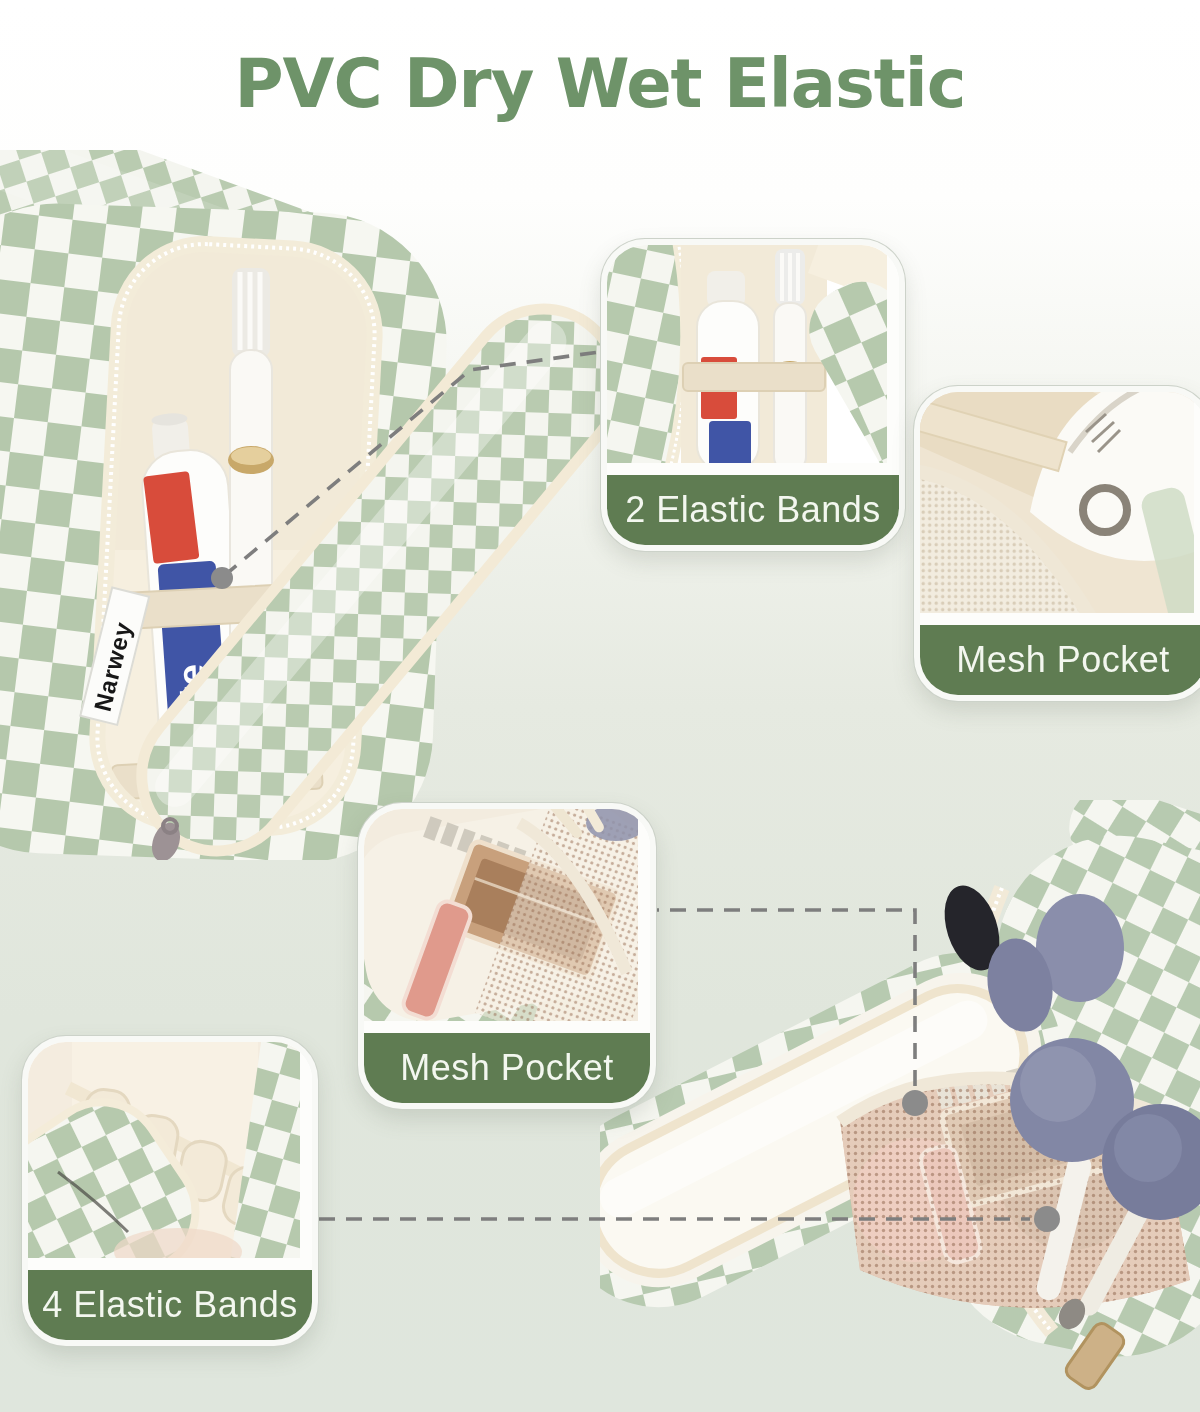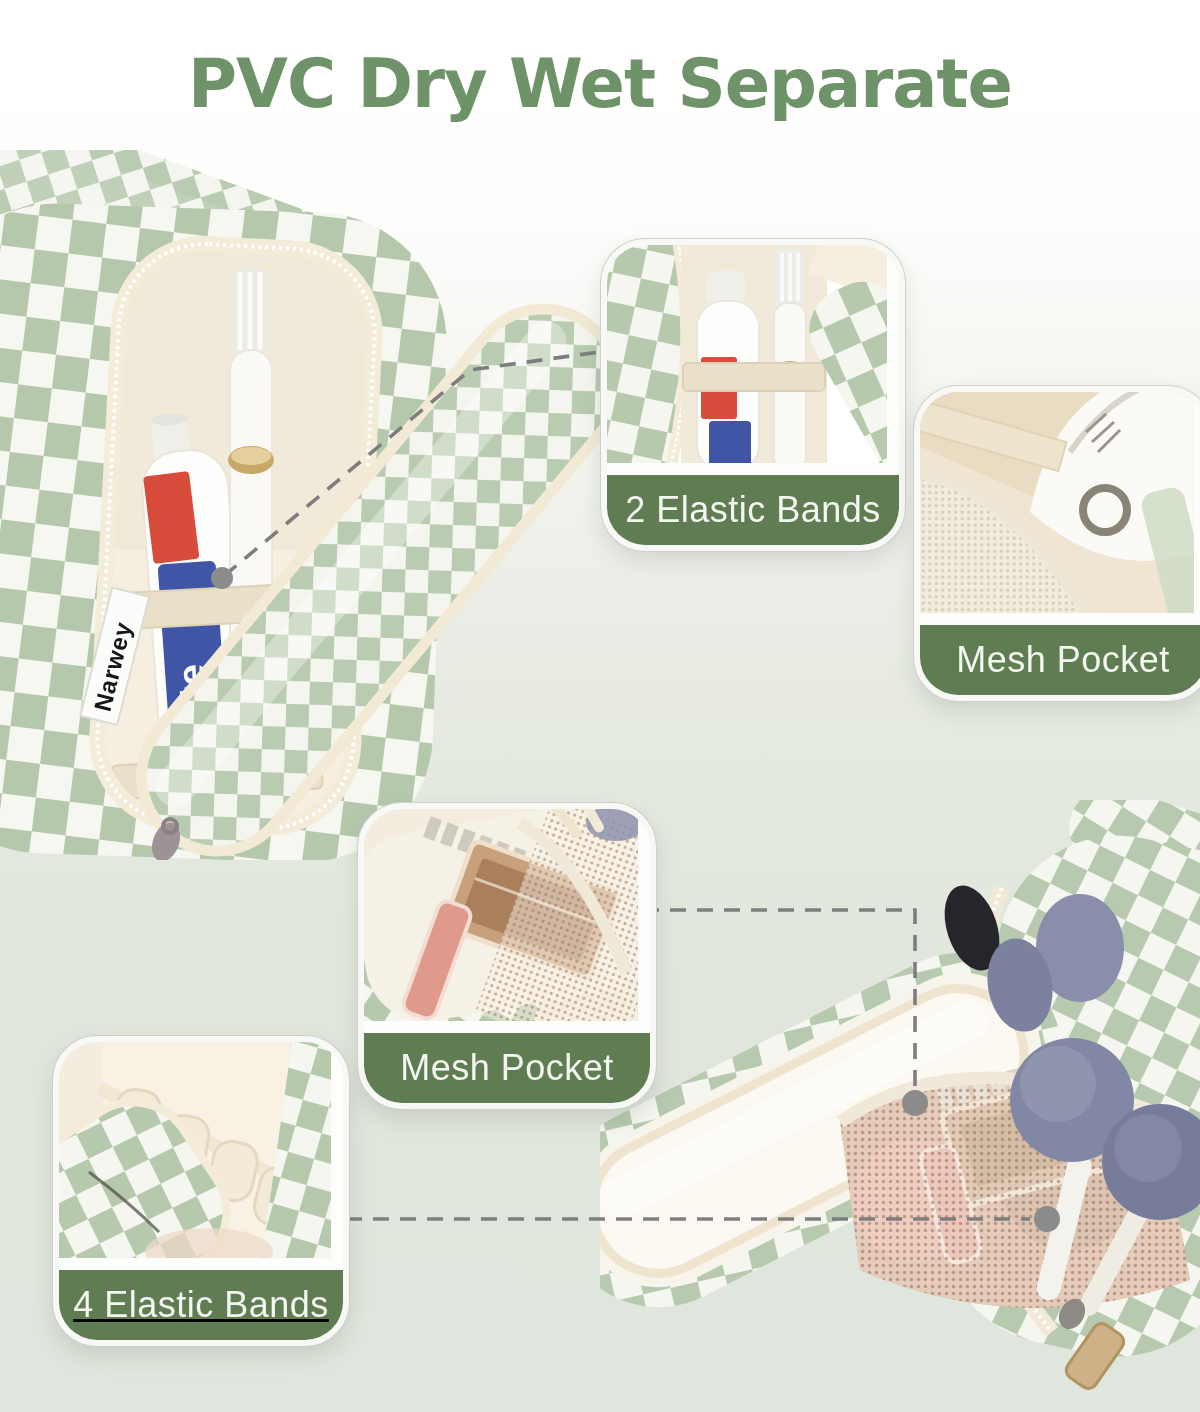--- a/index.html
+++ b/index.html
@@ -23,34 +23,34 @@
   .inset-photo{flex:1;position:relative;overflow:hidden;background:#fdfdfb;}
   .inset-photo svg{position:absolute;top:0;left:0;}
   .inset-label{
     height:70px;flex:0 0 70px;background:#5f7c52;color:#f3f7ef;
     display:flex;align-items:center;justify-content:center;
     font-family:"Liberation Sans",sans-serif;font-size:36px;letter-spacing:.5px;
   }
   #inset1{left:598px;top:236px;width:292px;height:300px;}
   #inset2{left:911px;top:383px;width:286px;height:303px;}
   #inset3{left:355px;top:800px;width:286px;height:294px;}
-  #inset4{left:50px;top:1033px;width:284px;height:298px;text-decoration:underline;}
+  #inset4{left:19px;top:1033px;width:284px;height:298px;}
   
   .scene{position:absolute;}
   #main-bag{left:0;top:150px;width:640px;height:710px;}
   #bottom-bag{left:600px;top:800px;width:600px;height:612px;}
   #connectors{position:absolute;left:0;top:0;width:1200px;height:1412px;pointer-events:none;}
 </style>
 </head>
 <body>
 
 <div class="page">
 
   <h1 class="title">
-    <span class="tline">PVC Dry Wet Separate</span>
+    <span class="tline">PVC Dry Wet Elastic</span>
   </h1>
 
   <div class="scene" id="main-bag">
     <svg width="640" height="710" viewBox="0 0 640 710">
       <defs>
         <pattern id="pat-main" width="68" height="68" patternUnits="userSpaceOnUse" patternTransform="rotate(5)">
           <rect width="68" height="68" fill="#f6f7f1"></rect>
           <rect width="34" height="34" fill="#b5c8ac"></rect>
           <rect x="34" y="34" width="34" height="34" fill="#b5c8ac"></rect>
         </pattern>

